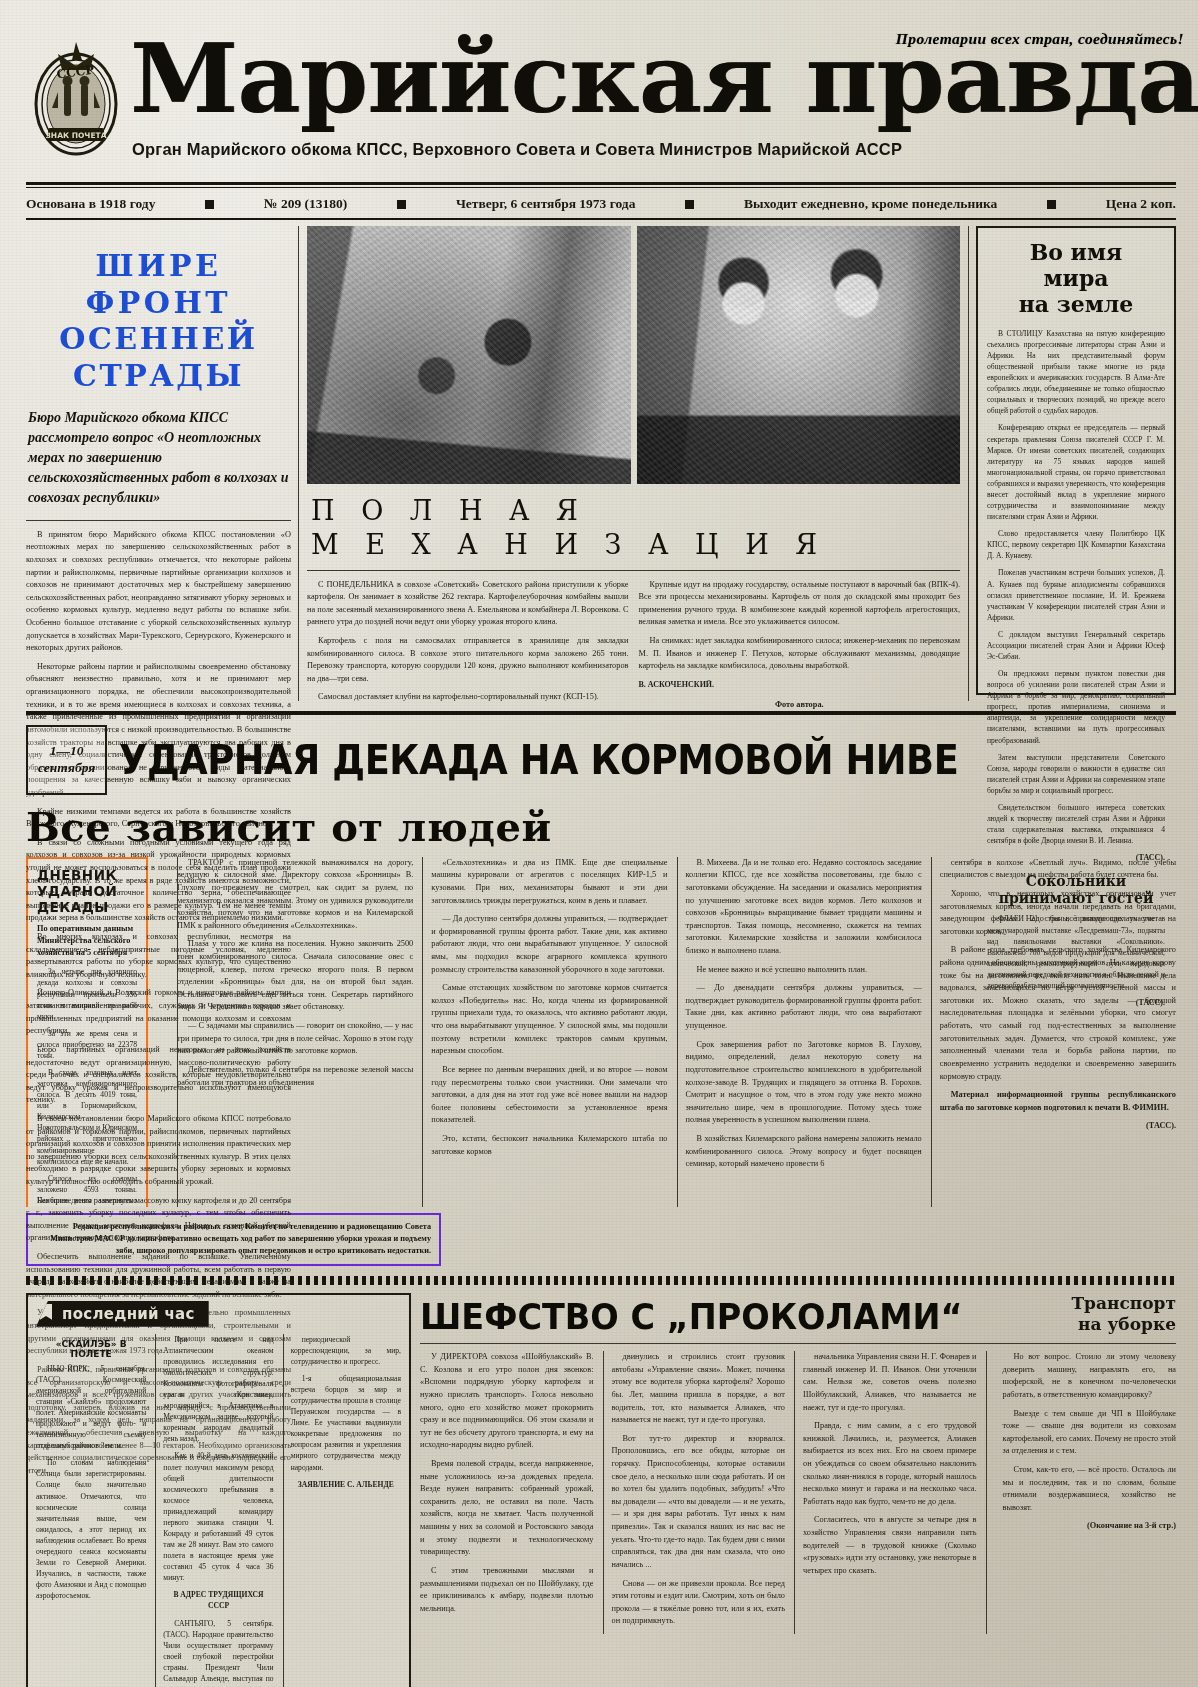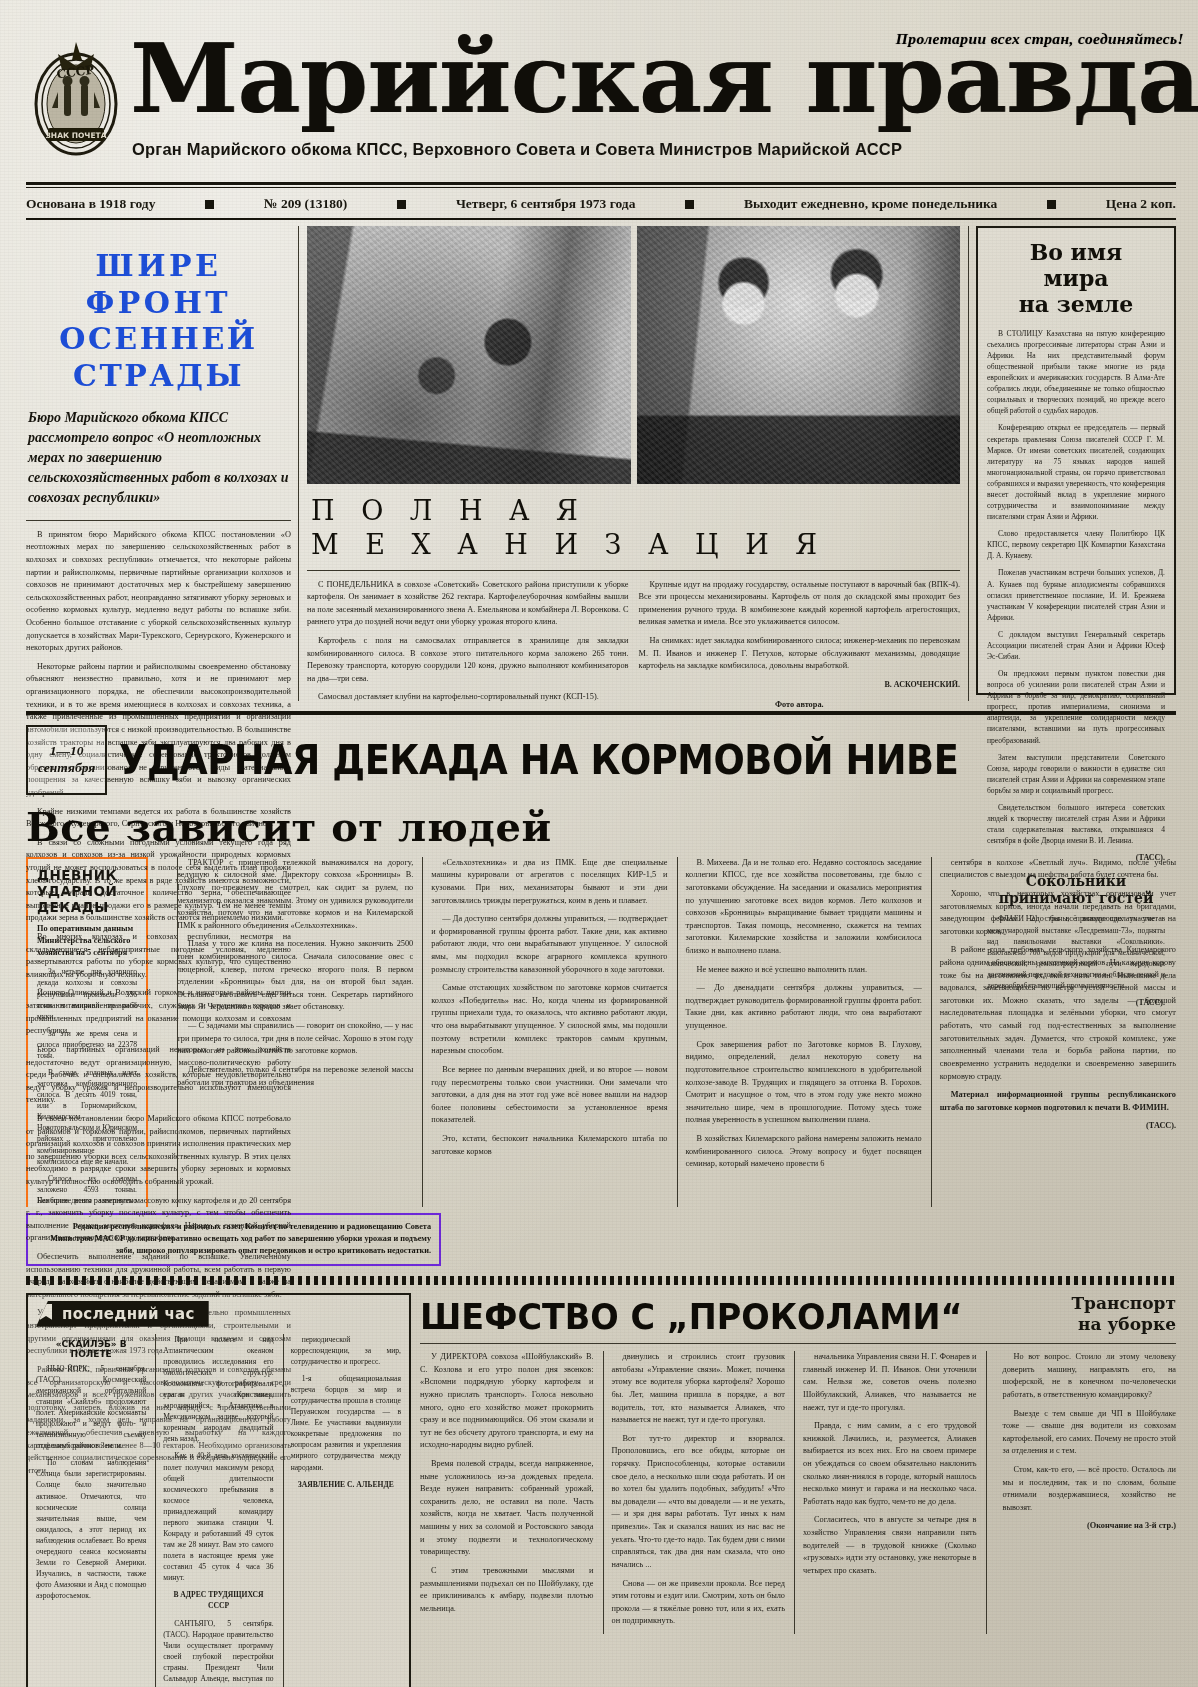--- a/index.html
+++ b/index.html
@@ -144,21 +144,21 @@
   }
   .capbig{
     font-family:"DejaVu Serif", serif;
     font-size:27px;letter-spacing:9px;line-height:1.25;
     margin:10px 0 4px 4px;color:#12100a;
   }
   .phototext{
     display:flex;gap:10px;margin-top:6px;
   }
   .phototext > div{flex:1;}
-  .sig{text-align:right;font-weight:bold;font-size:8px;font-style:normal;margin-top:3px;}
+  .sig{font-weight:bold;font-size:8px;font-style:normal;margin-top:3px;}
   .photocredit{text-align:center;font-weight:bold;font-size:8.3px;margin-top:8px;}
 
   
   .sidebox{
     border:2px solid #1d1b12;
     padding:8px 9px 10px 9px;
     height:calc(100% - 6px);
     box-sizing:border-box;
     background:rgba(255,255,255,.16);
   }

